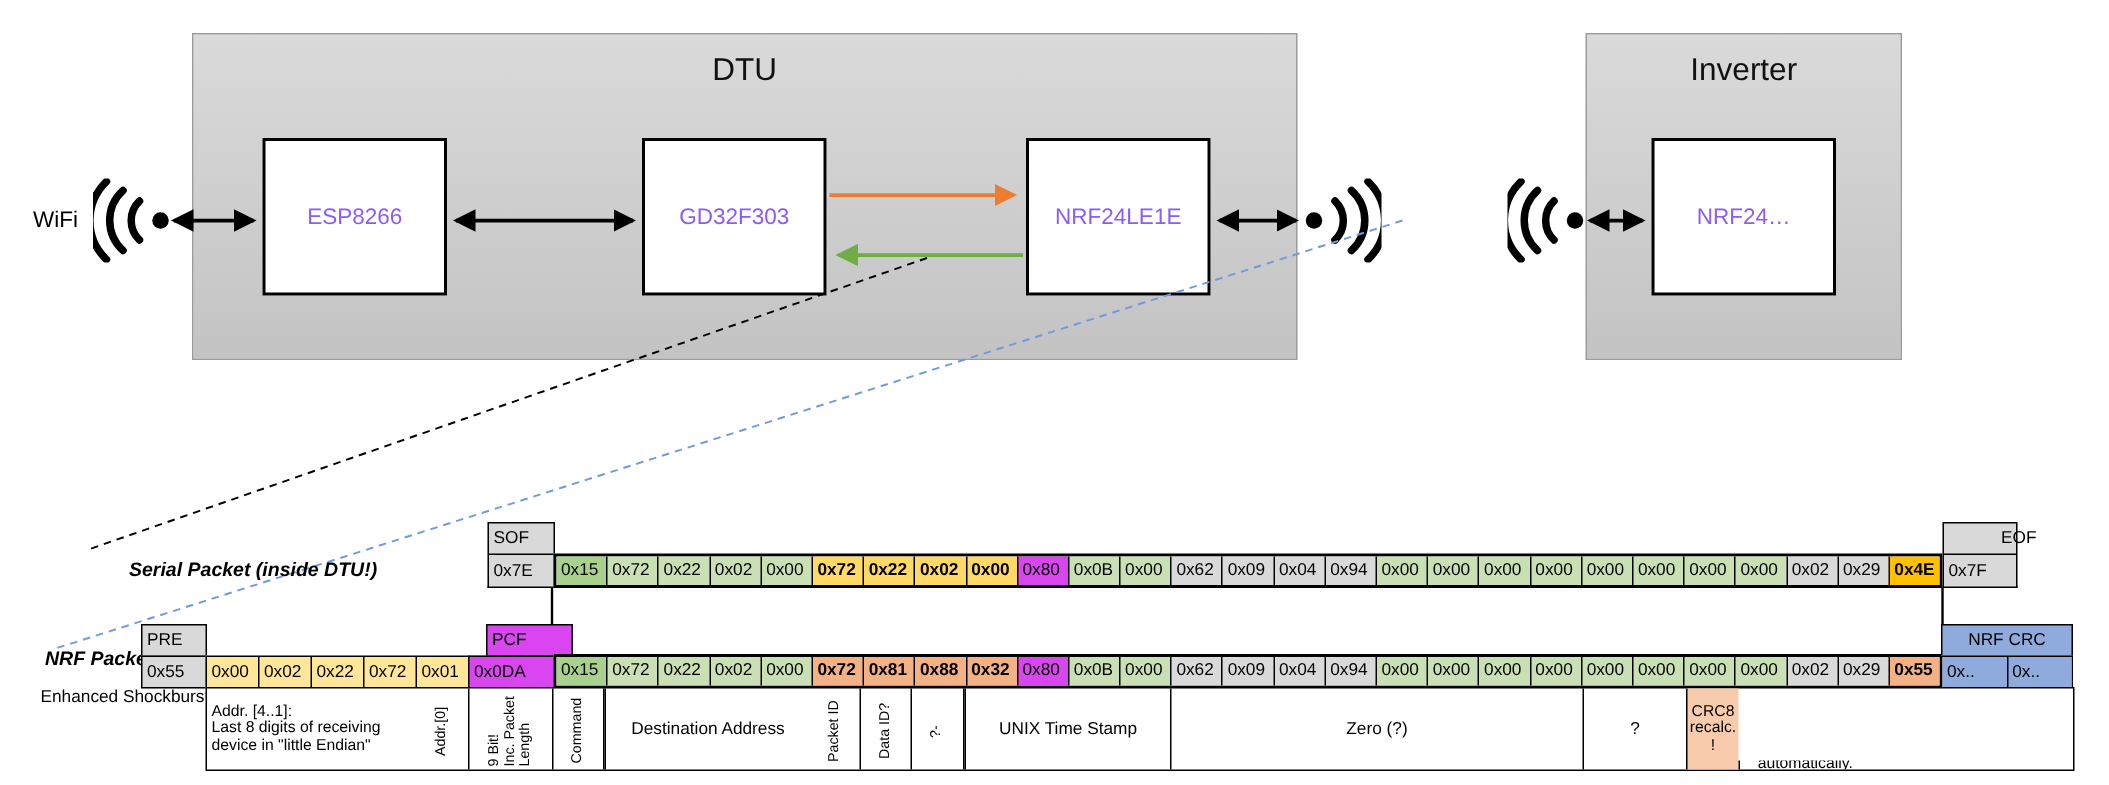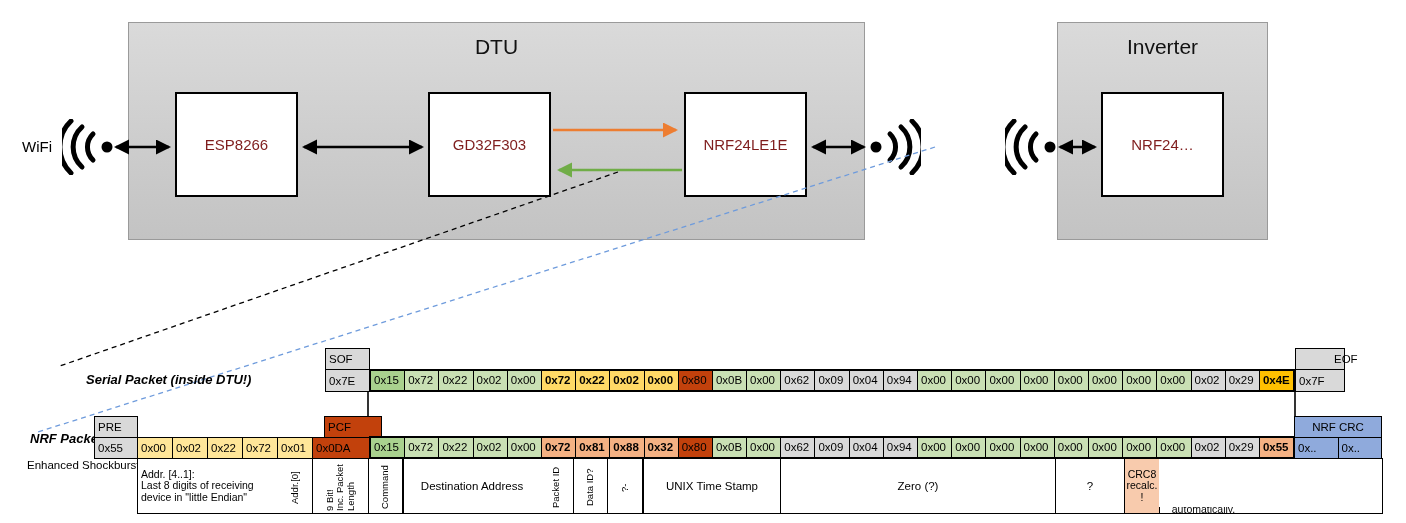--- a/index.html
+++ b/index.html
@@ -3,21 +3,21 @@
 <meta charset="utf-8">
 <style>
   html,body{margin:0;padding:0;background:#fff;font-family:"Liberation Sans",sans-serif;}
   *{box-sizing:border-box;}
   #stage{position:relative;width:1406px;height:523px;background:#fff;overflow:hidden;}
 
   
   .bigbox{position:absolute;background:linear-gradient(#dadada,#c3c3c3);border:1px solid #9a9a9a;}
   .bigtitle{position:absolute;width:100%;top:12px;text-align:center;font-size:21px;color:#111;}
   .comp{position:absolute;width:123px;height:105px;background:#fff;border:2px solid #000;
-        display:flex;align-items:center;justify-content:center;font-size:15px;color:#7f1d1d;}
+        display:flex;align-items:center;justify-content:center;font-size:15px;color:#8b5cf6;}
   .wifi{position:absolute;}
   .wifi svg path{stroke:#000;fill:none;stroke-linecap:round;}
   .flip svg{transform:scaleX(-1);}
   #wifi-label{position:absolute;left:22px;top:138px;font-size:15px;}
 
   #overlay{position:absolute;left:0;top:0;z-index:1;pointer-events:none;}
 
   
   .tbl-label{position:absolute;font-size:13px;font-weight:bold;font-style:italic;z-index:2;}
   .sub-label{position:absolute;font-size:11.5px;z-index:2;}
@@ -32,21 +32,21 @@
   .stack .hcell{position:static;}
   .thick{border:2px solid #000;}
   .bold{font-weight:bold;}
   .vert{writing-mode:vertical-rl;transform:rotate(180deg);font-size:9.5px;
         align-items:center;justify-content:center;padding:0 0 3px 0;text-align:left;}
   .small{font-size:10.5px;}
   .ctr{justify-content:center;padding-left:0;text-align:center;}
 
   .gdark{background:#a9d18e;}  .glight{background:#c9e0b4;}
   .gold{background:#ffd966;}   .amber{background:#ffc000;}
-  .blue{background:#c2410c;}   .blued{background:#8faadc;}
+  .blue{background:#d946ef;}   .blued{background:#8faadc;}
   .salmon{background:#f4b183;} .salmonl{background:#f8cbad;}
   .gray{background:#d9d9d9;}   .grayl{background:#eab308;margin-top:24px;}
   .yellow{background:#ffe699;} .yellowh{background:#ffd966;}
 </style>
 </head>
 <body>
 
 <div id="stage">
 
   <div class="bigbox" style="left:128px;top:22px;width:737px;height:218px;">

